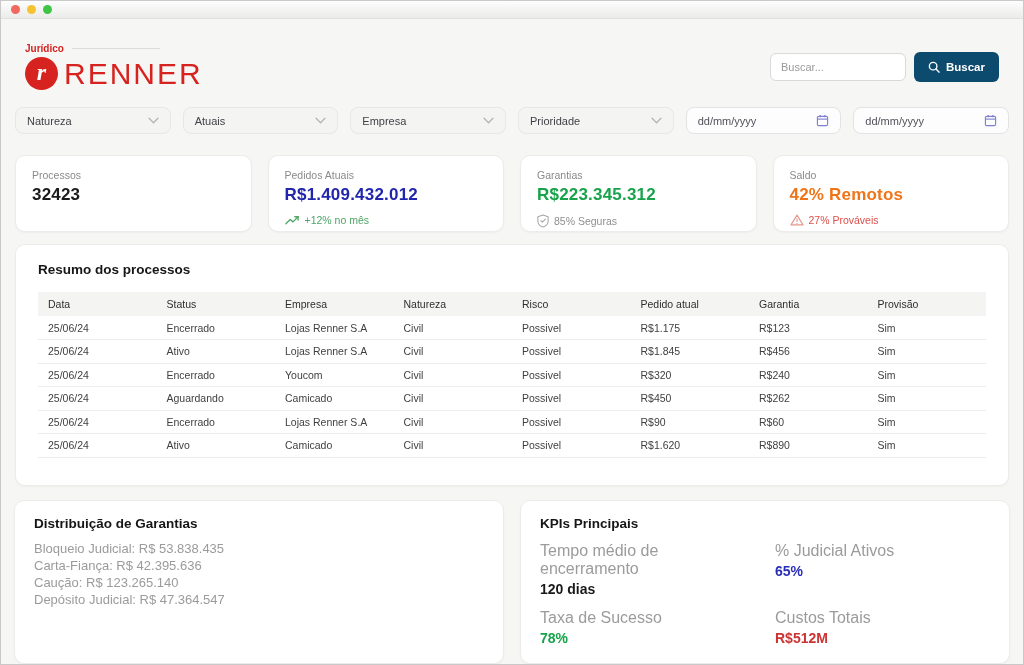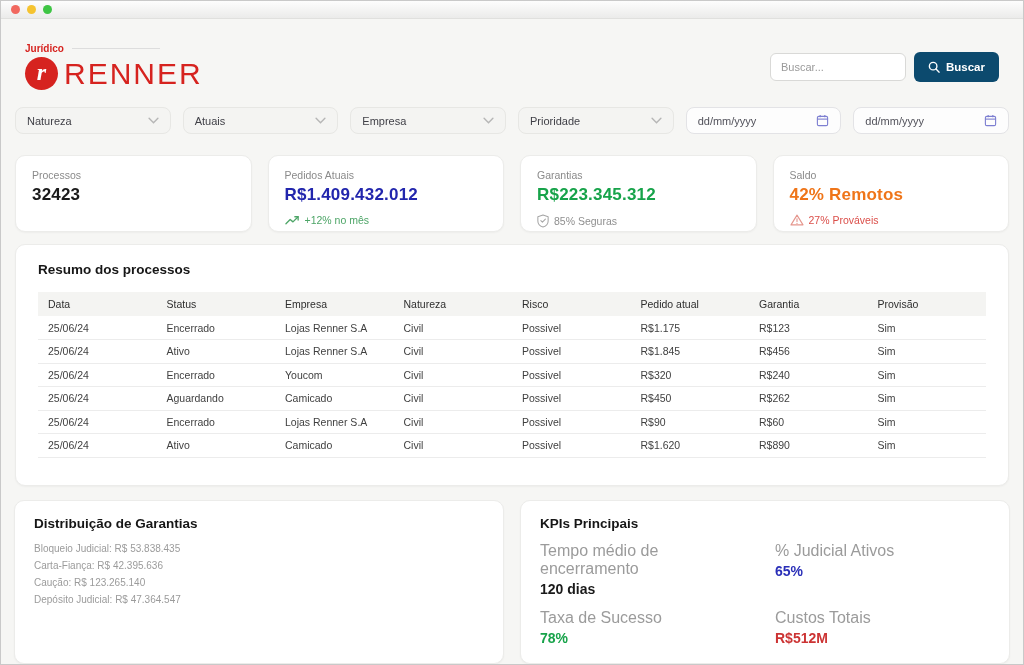--- a/index.html
+++ b/index.html
@@ -94,21 +94,21 @@
     border-bottom:1px solid #ececec;
   }
   tbody tr:last-child td { border-bottom:1px solid #ececec; }
 
   
   .bottom-row {
     display:grid; grid-template-columns:1fr 1fr; gap:16px;
     padding:0 13px; margin-top:14px;
   }
   .bottom-card { padding:15px 19px 17px 19px; min-height:110px; }
-  .gar-item { font-size:10px; color:#9b9b9b; line-height:17px; }
+  .gar-item { font-size:13px; color:#9b9b9b; line-height:17px; }
   .gar-list { margin-top:9px; }
   .kpi-grid {
     display:grid; grid-template-columns:1fr 1fr; column-gap:20px; row-gap:12px; margin-top:11px;
   }
   .mini-label { font-size:16px; color:#9b9b9b; }
   .mini-value { font-size:14px; font-weight:700; margin-top:3px; }
   .m-dark{ color:#1a1a1a; } .m-blue{ color:#2a2fb8; } .m-green{ color:#17a34a; } .m-red{ color:#cc3333; }
 
   svg { flex-shrink:0; }
 </style>

